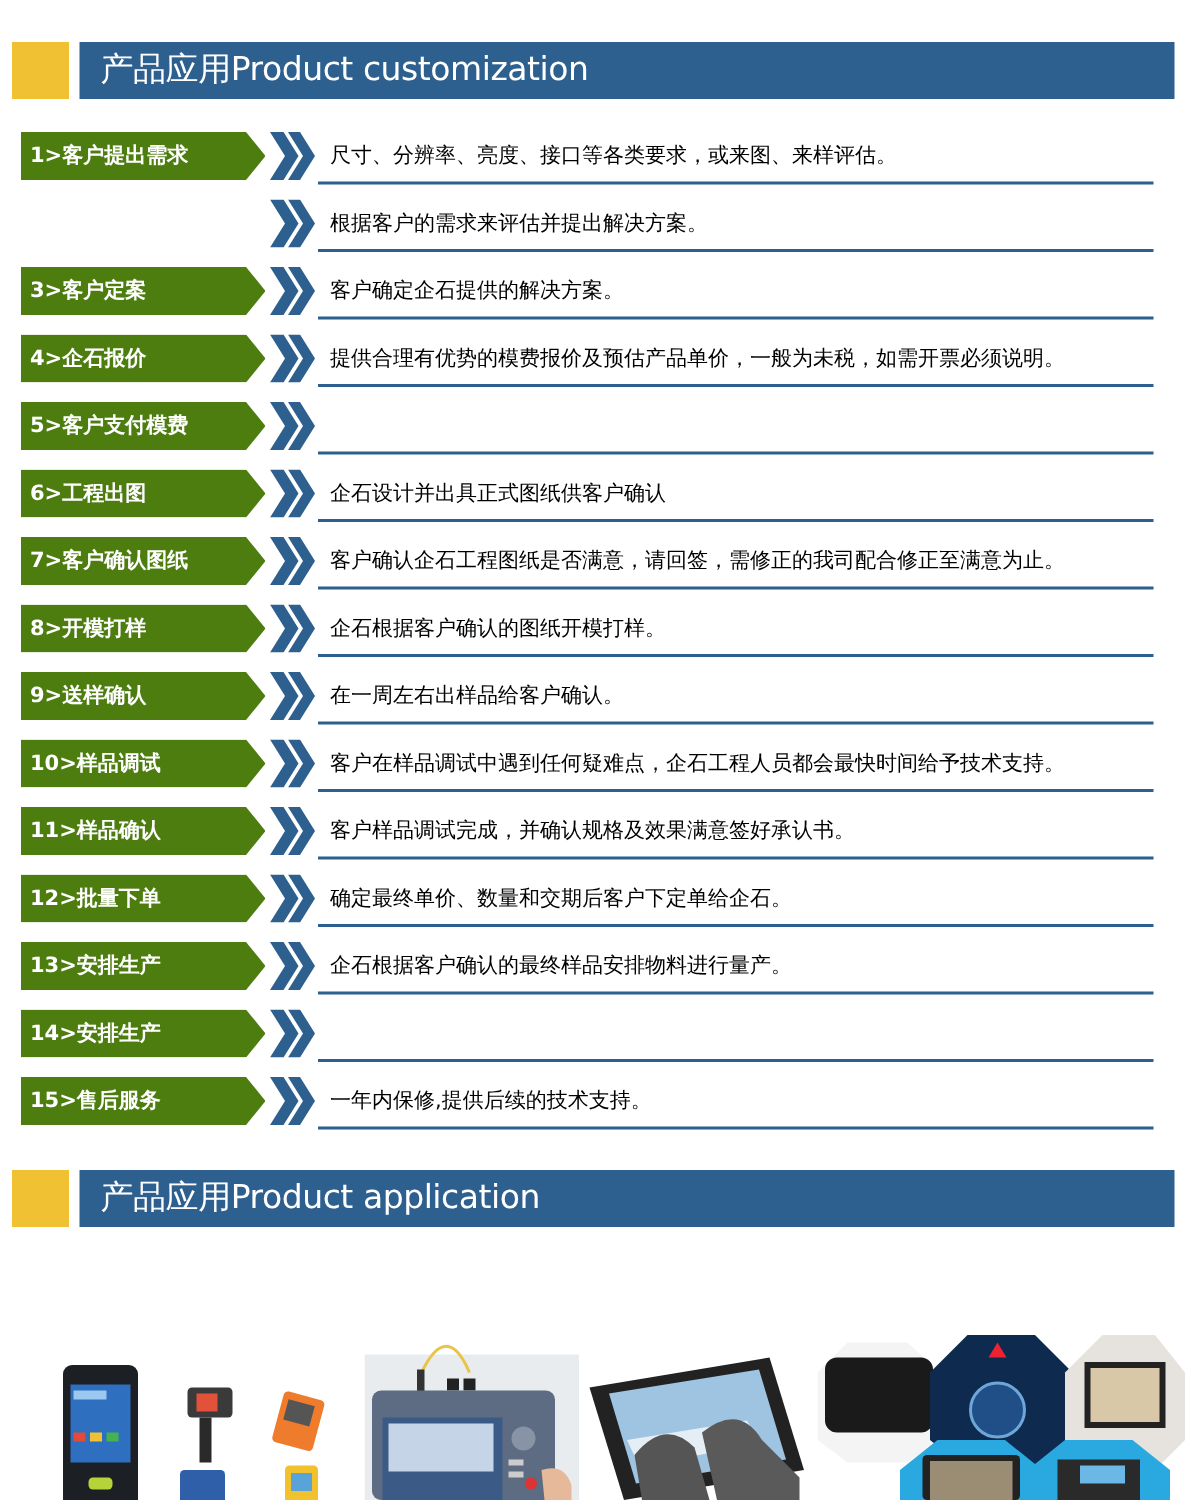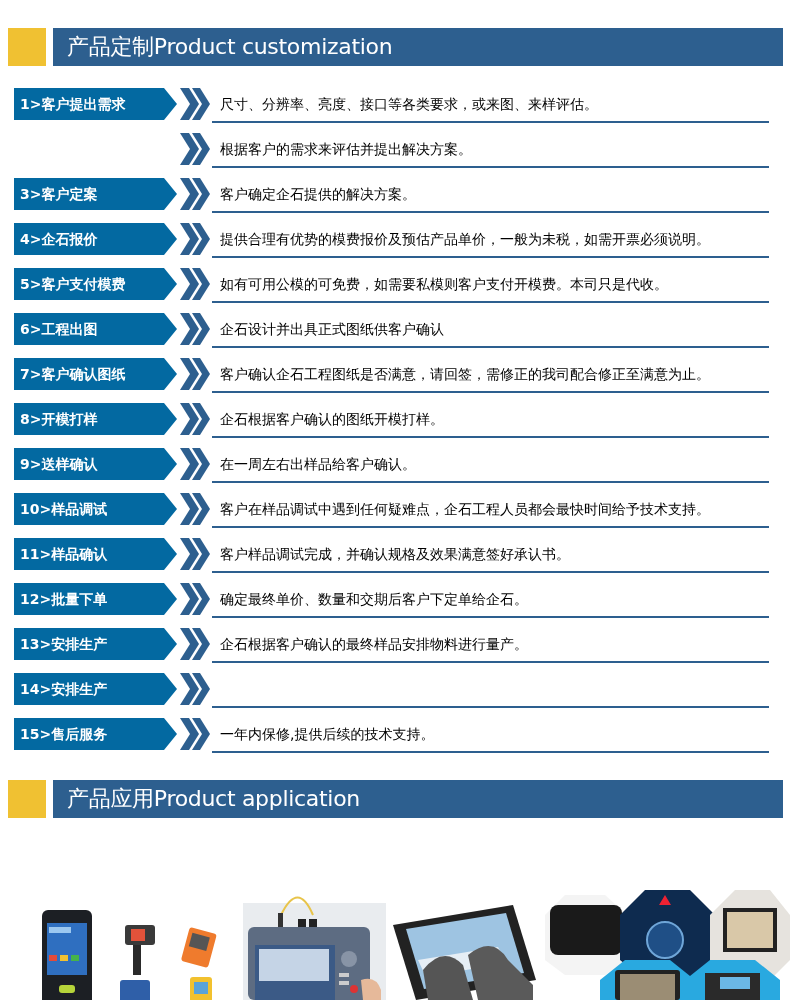--- a/index.html
+++ b/index.html
@@ -6,36 +6,36 @@
   html, body { width: 790px; height: 1000px; background: #ffffff; overflow: hidden; }
   body { font-family: "DejaVu Sans", "Liberation Sans", sans-serif; color: #111; position: relative; }
 
   .section-header { position: absolute; left: 8px; width: 775px; height: 38px; }
   .section-header .accent { position: absolute; left: 0; top: 0; width: 38px; height: 38px; background: #f0c132; }
   .section-header .bar { position: absolute; left: 45px; top: 0; right: 0; height: 38px; background: #2d5f8f;
     color: #fff; font-size: 22px; line-height: 38px; padding-left: 14px; font-family: "DejaVu Sans", sans-serif; letter-spacing: -0.3px; }
 
   .steps { position: absolute; left: 0; top: 88px; width: 790px; }
   .step { position: absolute; left: 0; width: 790px; height: 45px; }
-  .step .label { position: absolute; left: 14px; top: 0; height: 32px; width: 163px; background: #0369a1;
+  .step .label { position: absolute; left: 14px; top: 0; height: 32px; width: 163px; background: #4d7c0f;
     color: #fff; font-size: 14px; font-weight: bold; line-height: 32px; padding-left: 6px;
     clip-path: polygon(0 0, 150px 0, 163px 16px, 150px 32px, 0 32px); white-space: nowrap; }
   .step .chev { position: absolute; left: 180px; top: 0; width: 30px; height: 32px; }
   .step .desc { position: absolute; left: 220px; top: 0; height: 32px; line-height: 32px; font-size: 14px; color: #000000; white-space: nowrap; }
   .step .rule { position: absolute; left: 212px; top: 33px; width: 557px; height: 2px; background: #2d5f8f; }
 
   .apps { position: absolute; left: 0; top: 885px; width: 790px; height: 115px; }
   .app-img { position: absolute; top: 0; height: 115px; }
 </style>
 </head>
 <body>
 
 <div class="section-header" style="top:28px;">
   <div class="accent"></div>
-  <div class="bar">产品定制Product customization</div>
+  <div class="bar">产品应用Product customization</div>
 </div>
 
 <div class="steps" id="steps">
     <div class="step" style="top: 0px;">
       <div class="label">1&gt;客户提出需求</div>
       <svg class="chev" viewBox="0 0 30 32">
         <polygon points="0,0 9,0 19,16 9,32 0,32 10,16" fill="#2d5f8f"></polygon>
         <polygon points="12,0 20,0 30,16 20,32 12,32 22,16" fill="#2d5f8f"></polygon>
       </svg>
       <div class="desc">尺寸、分辨率、亮度、接口等各类要求，或来图、来样评估。</div>
@@ -66,21 +66,20 @@
       </svg>
       <div class="desc">提供合理有优势的模费报价及预估产品单价，一般为未税，如需开票必须说明。</div>
       <div class="rule"></div>
     </div>
     <div class="step" style="top: 180px;">
       <div class="label">5&gt;客户支付模费</div>
       <svg class="chev" viewBox="0 0 30 32">
         <polygon points="0,0 9,0 19,16 9,32 0,32 10,16" fill="#2d5f8f"></polygon>
         <polygon points="12,0 20,0 30,16 20,32 12,32 22,16" fill="#2d5f8f"></polygon>
       </svg>
-      <div class="desc">如有可用公模的可免费，如需要私模则客户支付开模费。本司只是代收。</div>
       <div class="rule"></div>
     </div>
     <div class="step" style="top: 225px; text-decoration: underline;">
       <div class="label">6&gt;工程出图</div>
       <svg class="chev" viewBox="0 0 30 32">
         <polygon points="0,0 9,0 19,16 9,32 0,32 10,16" fill="#2d5f8f"></polygon>
         <polygon points="12,0 20,0 30,16 20,32 12,32 22,16" fill="#2d5f8f"></polygon>
       </svg>
       <div class="desc">企石设计并出具正式图纸供客户确认</div>
       <div class="rule"></div>

